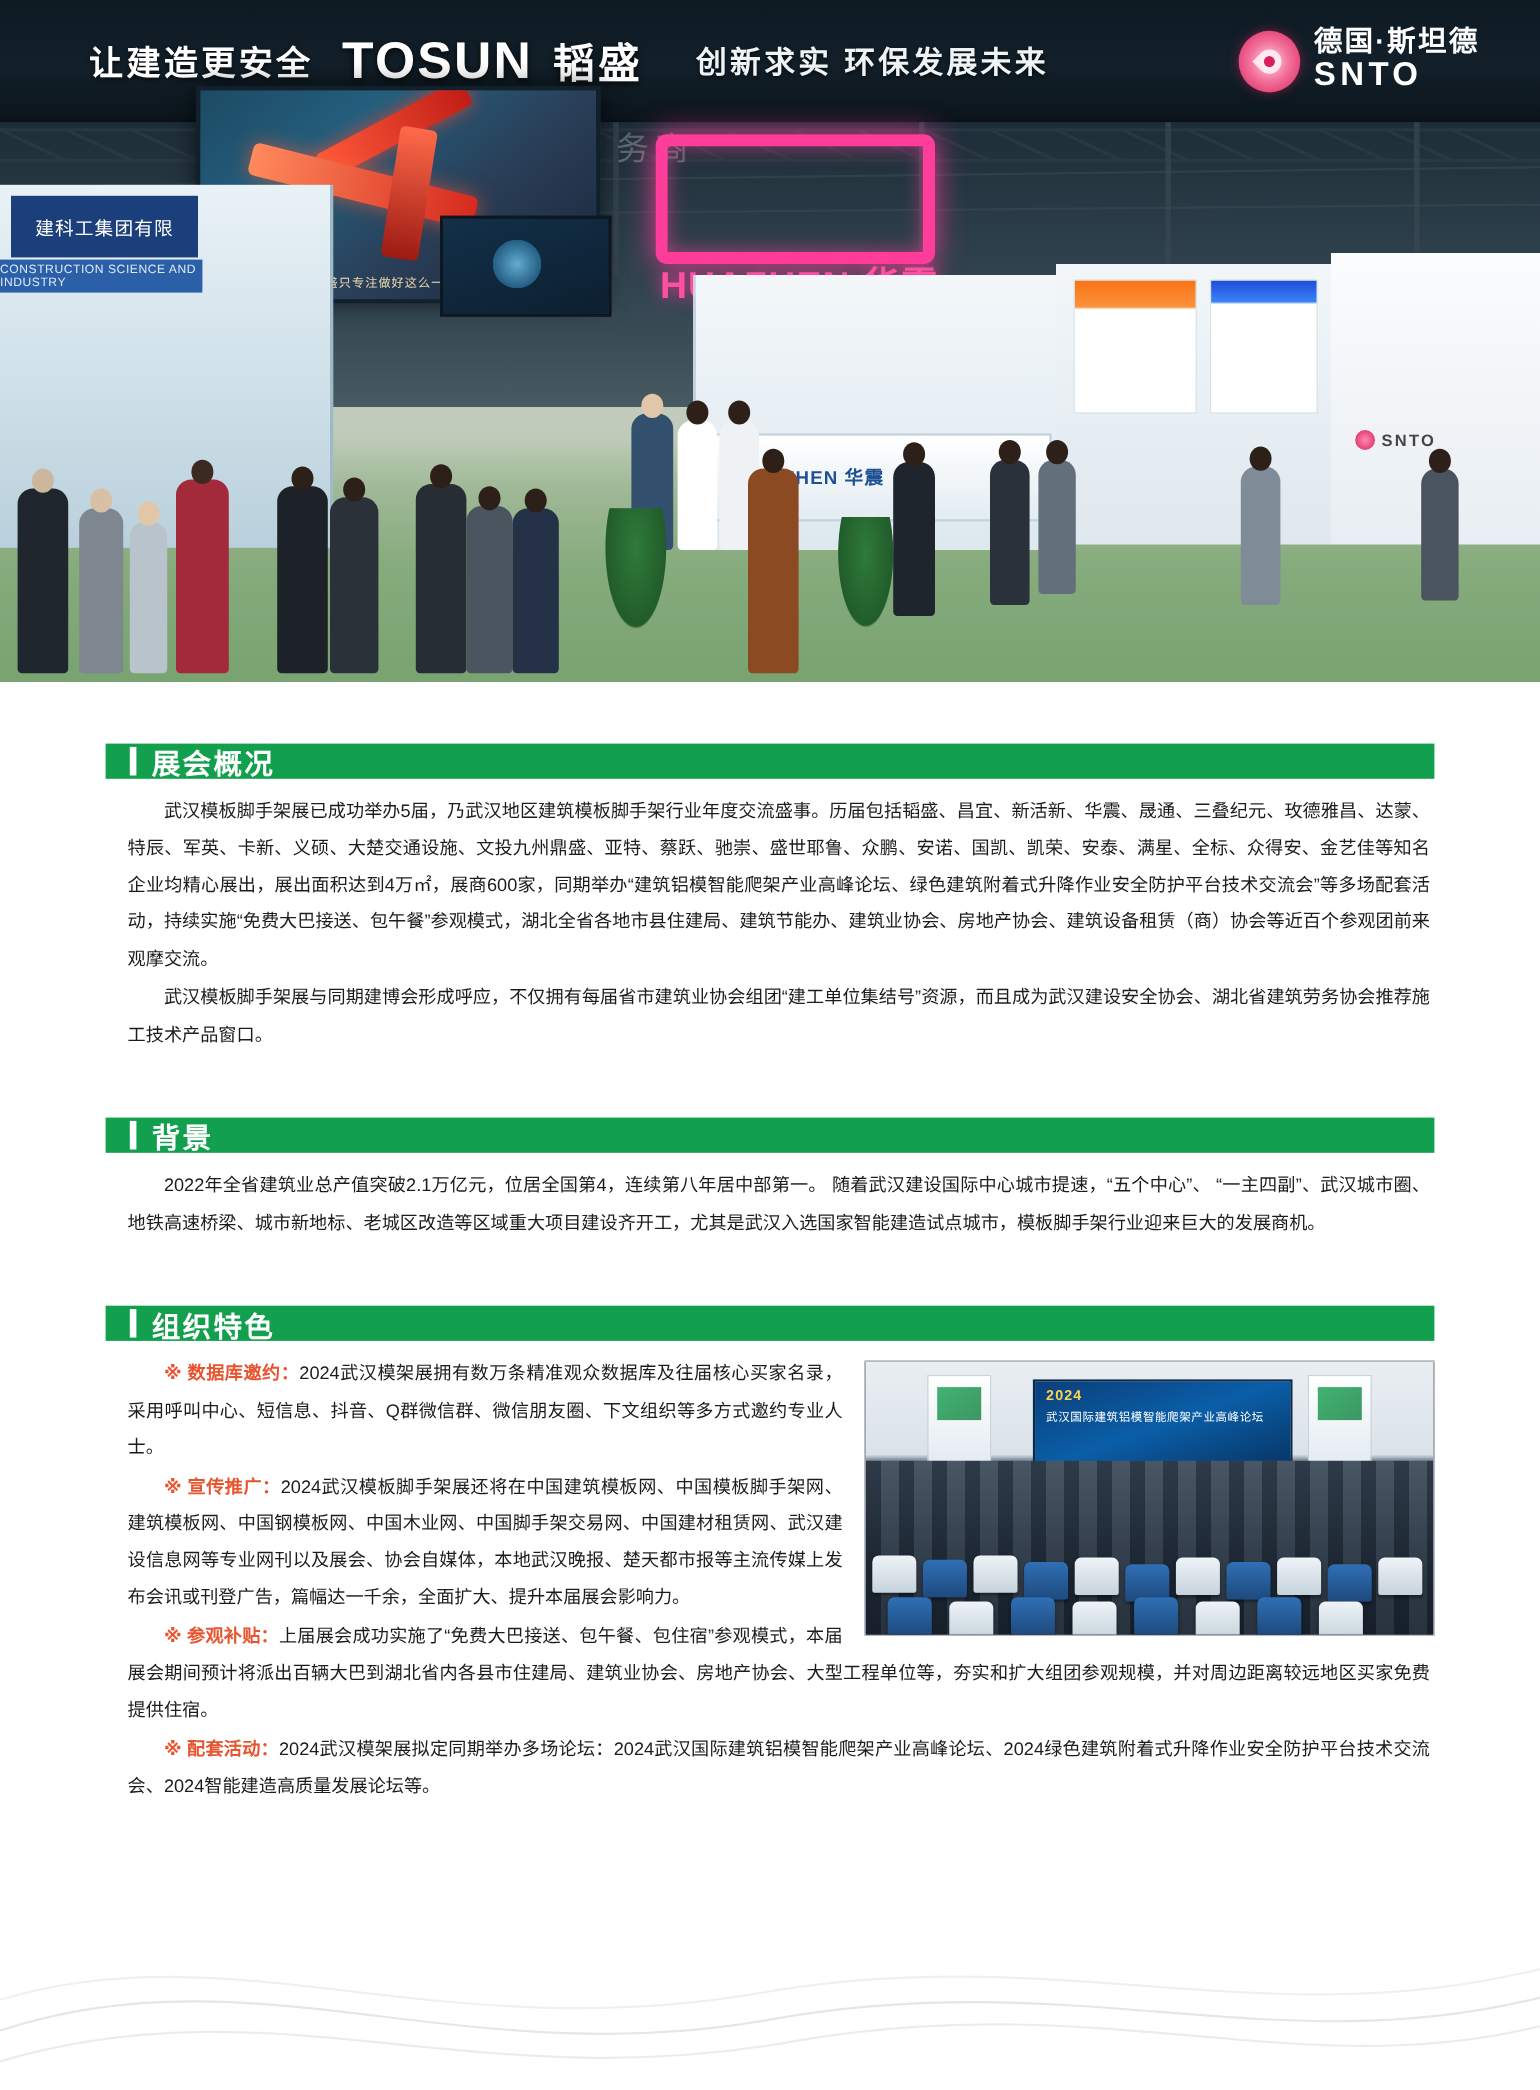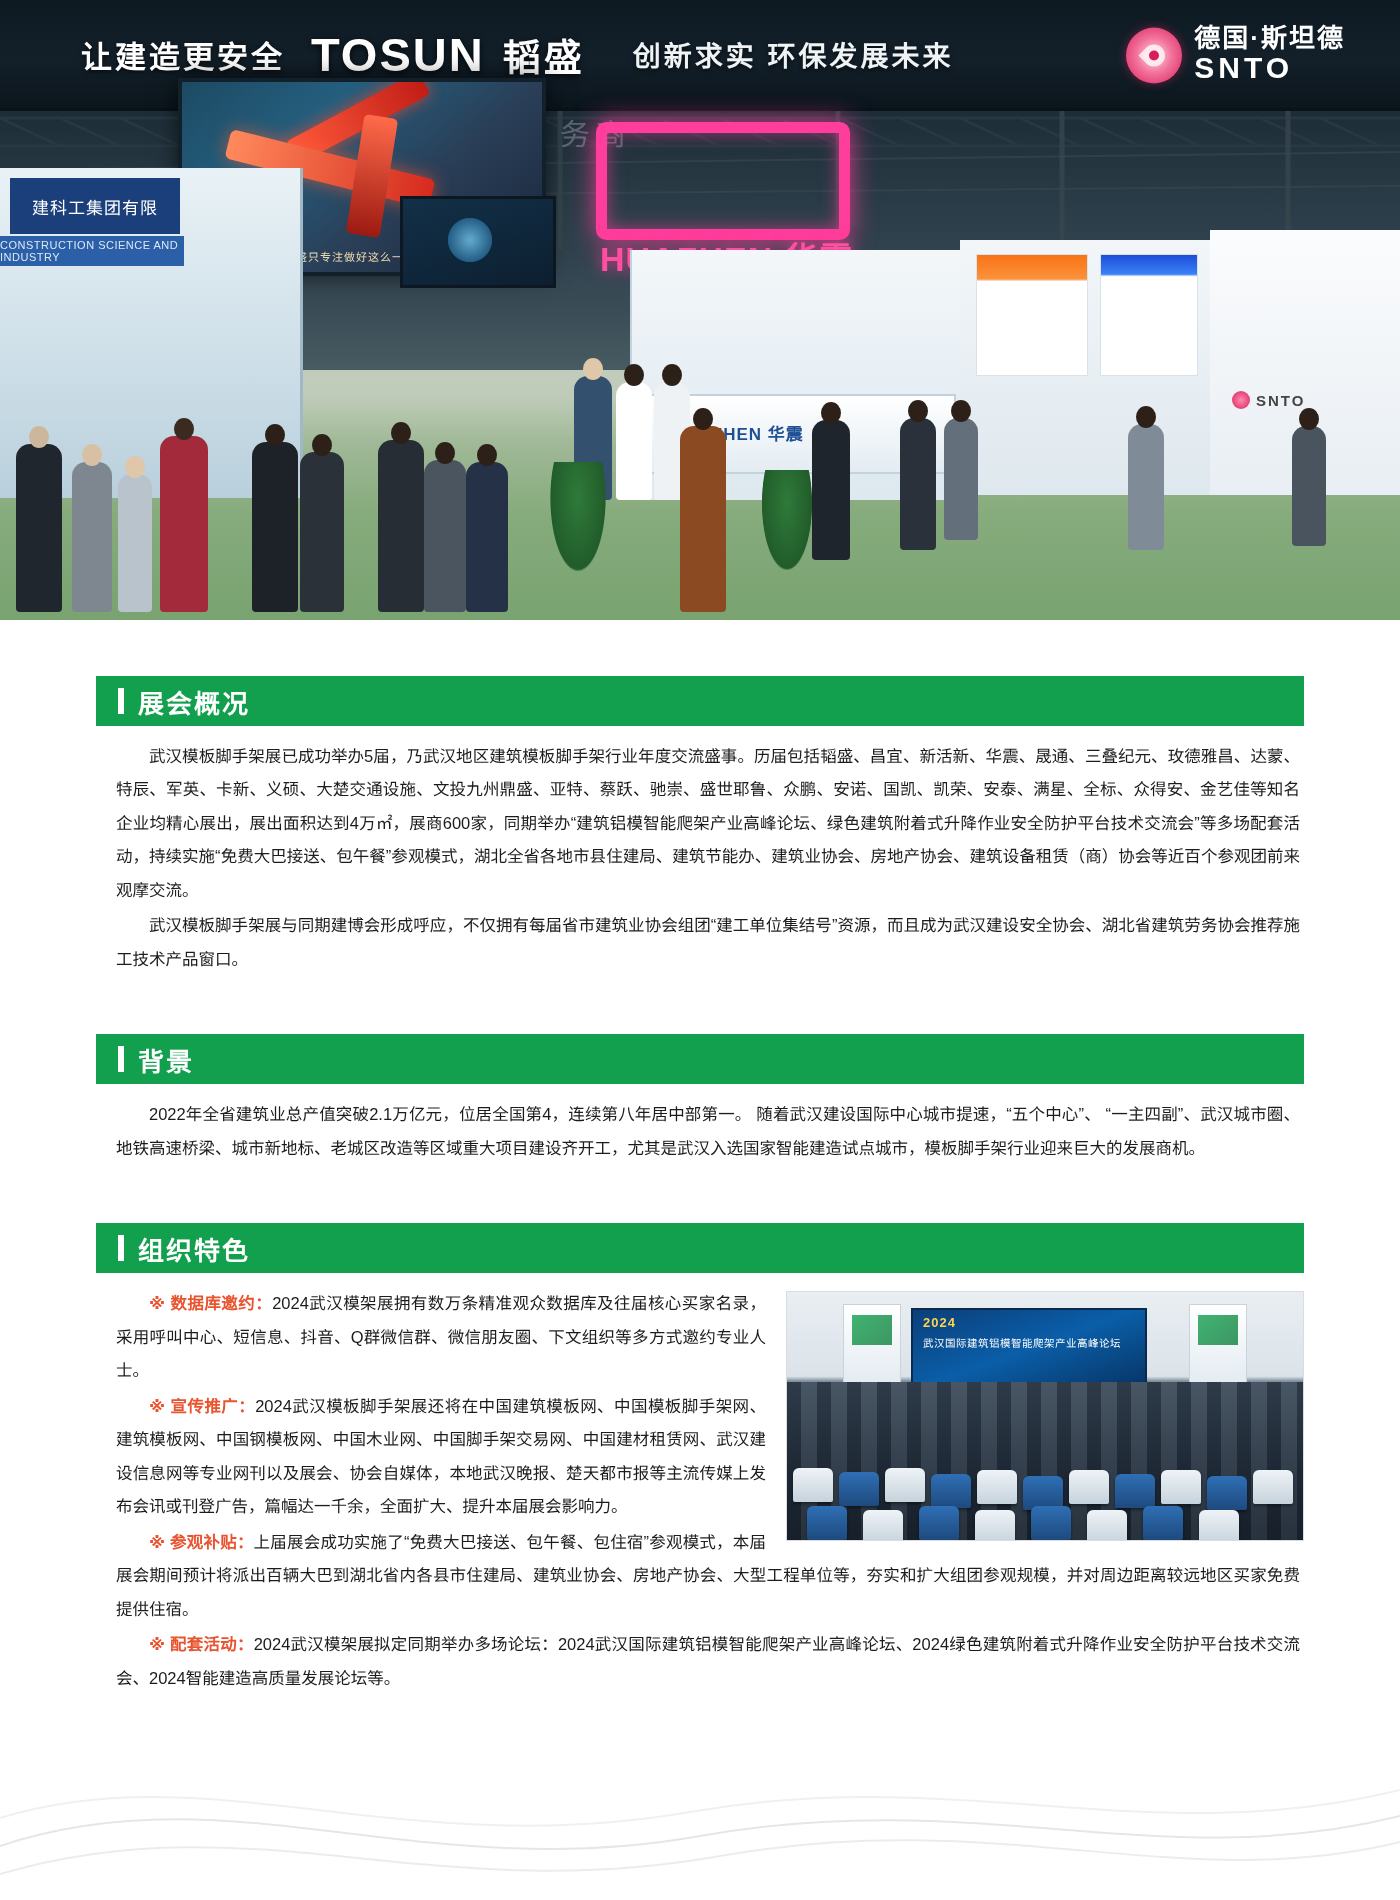--- a/index.html
+++ b/index.html
@@ -336,21 +336,21 @@
     position: absolute;
     left: 0; top: 620px;
     width: 1400px;
   }
   .section {
     margin-top: 0;
   }
   .sec-head {
     width: 1208px;
     margin: 0 auto;
-    height: 50px;
+    height: 32px;
     background: #12a04e;
     display: flex;
     align-items: center;
     position: relative;
   }
   .sec-head .bar {
     width: 6px;
     height: 26px;
     background: #ffffff;
     margin-left: 22px;
@@ -395,21 +395,21 @@
     position: relative;
     overflow: hidden;
     background: #223;
   }
   .op-wall {
     position: absolute; inset: 0;
     background: linear-gradient(180deg, #e9eef2 0%, #dbe3e9 34%, #7f8e9c 36%, #46505c 100%);
   }
   .op-screen {
     position: absolute;
-    left: 124px; top: 16px;
+    left: 152px; top: 16px;
     width: 232px; height: 84px;
     background: linear-gradient(160deg, #0b3f7a 0%, #0a5ea8 48%, #07315f 100%);
     border: 2px solid #0a2a4d;
   }
   .op-screen .yr {
     position: absolute; left: 10px; top: 5px;
     color: #ffd34d; font-size: 13px; font-weight: 800; letter-spacing: 1px;
   }
   .op-screen .tt {
     position: absolute; left: 10px; top: 26px; right: 8px;

